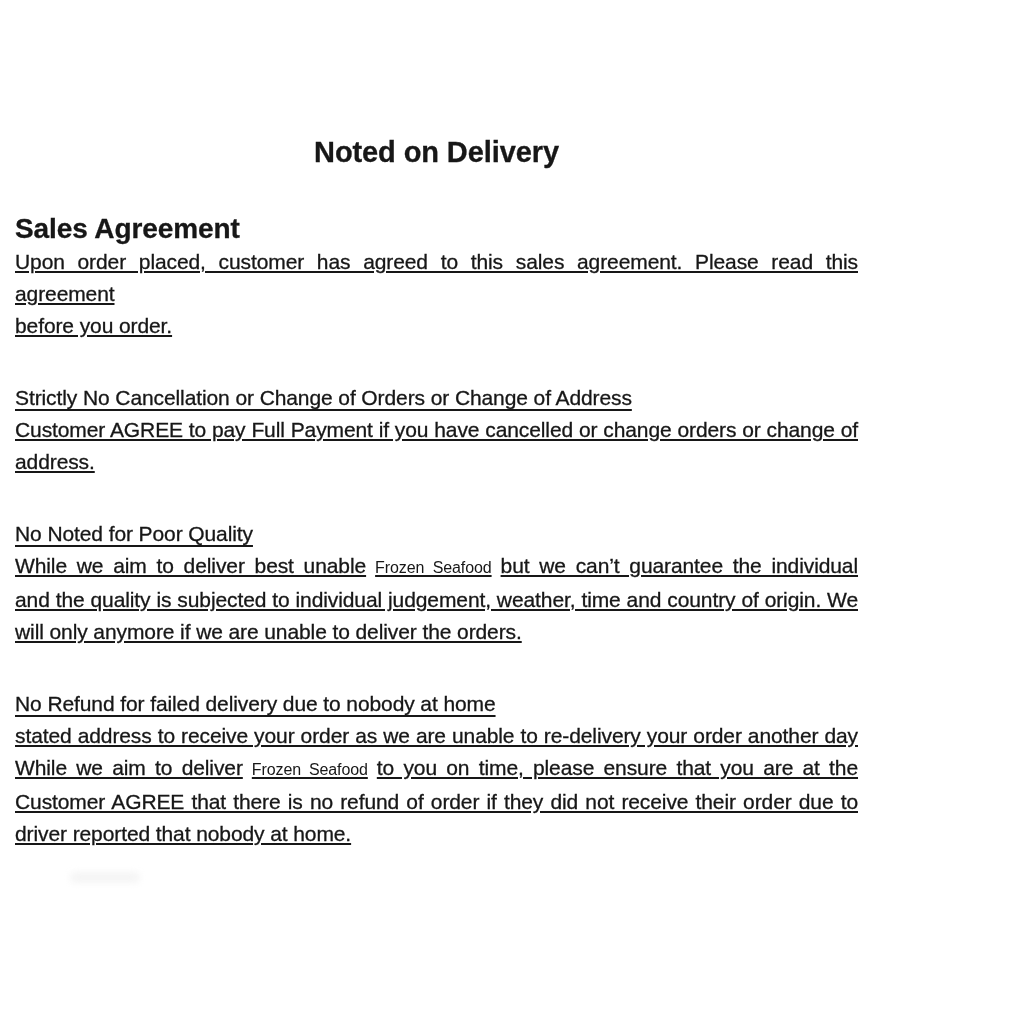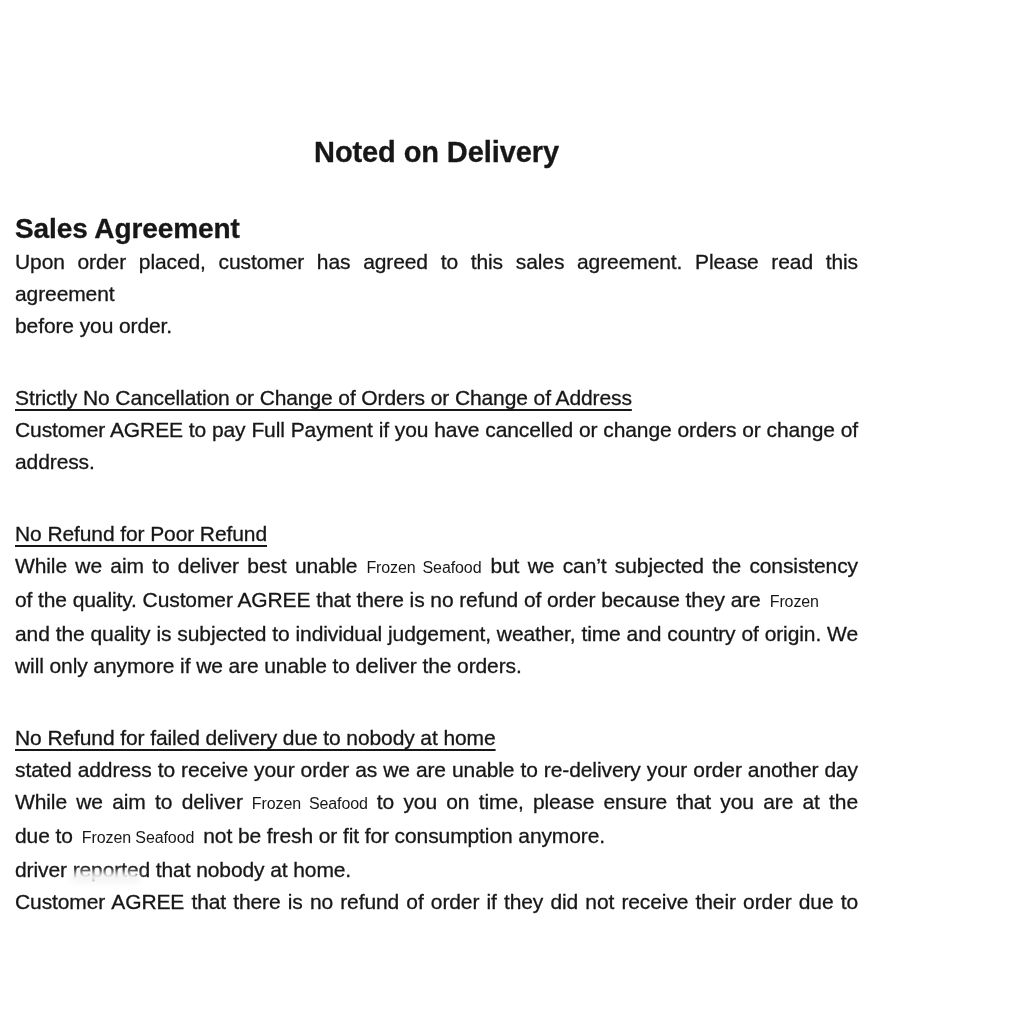--- a/index.html
+++ b/index.html
@@ -41,20 +41,21 @@
     text-decoration: underline;
     text-decoration-thickness: 2px;
     text-underline-offset: 4px;
   }
   .para { margin: 0; }
   .line {
     font-size: 21px;
     line-height: 32px;
     text-align: justify;
     min-height: 32px;
+    text-decoration: underline;
   }
   .line.fill { text-align-last: justify; }
   .alt {
     font-size: 16px;
     -webkit-text-stroke: 0px transparent;
     margin: 0 9px;
   }
   .smudge {
     position: absolute;
     left: 70px; top: 872px;
@@ -79,36 +80,34 @@
           </div>
         </div>
         <div class="section sec-underlined">
           <div class="h-underline">Strictly No Cancellation or Change of Orders or Change of Address</div>
           <div class="para">
             <div class="line fill"><span class="seg">Customer AGREE to pay Full Payment if you have cancelled or change orders or change of</span></div>
             <div class="line"><span class="seg">address.</span></div>
           </div>
         </div>
         <div class="section sec-underlined">
-          <div class="h-underline">No Refund for Poor Refund</div>
+          <div class="h-underline">No Noted for Poor Quality</div>
           <div class="para">
-            <div class="line fill"><span class="seg">While we aim to deliver best unable</span><span class="alt">Frozen Seafood</span><span class="seg">but we can’t subjected the consistency</span></div>
-            <div class="line"><span class="seg">of the quality. Customer AGREE that there is no refund of order because they are</span><span class="alt">Frozen</span></div>
+            <div class="line fill"><span class="seg">While we aim to deliver best unable</span><span class="alt">Frozen Seafood</span><span class="seg">but we can’t guarantee the individual</span></div>
             <div class="line fill"><span class="seg">and the quality is subjected to individual judgement, weather, time and country of origin. We</span></div>
             <div class="line"><span class="seg">will only anymore if we are unable to deliver the orders.</span></div>
           </div>
         </div>
         <div class="section sec-underlined">
           <div class="h-underline">No Refund for failed delivery due to nobody at home</div>
           <div class="para">
             <div class="line fill"><span class="seg">stated address to receive your order as we are unable to re-delivery your order another day</span></div>
             <div class="line fill"><span class="seg">While we aim to deliver</span><span class="alt">Frozen Seafood</span><span class="seg">to you on time, please ensure that you are at the</span></div>
-            <div class="line"><span class="seg">due to</span><span class="alt">Frozen Seafood</span><span class="seg">not be fresh or fit for consumption anymore.</span></div>
           </div>
           <div class="para">
+            <div class="line fill"><span class="seg">Customer AGREE that there is no refund of order if they did not receive their order due to</span></div>
             <div class="line"><span class="seg">driver reported that nobody at home.</span></div>
-            <div class="line fill"><span class="seg">Customer AGREE that there is no refund of order if they did not receive their order due to</span></div>
           </div>
         </div>
       </div>
   </div>
   <div class="smudge"></div>
 </div>
 
 </body></html>

